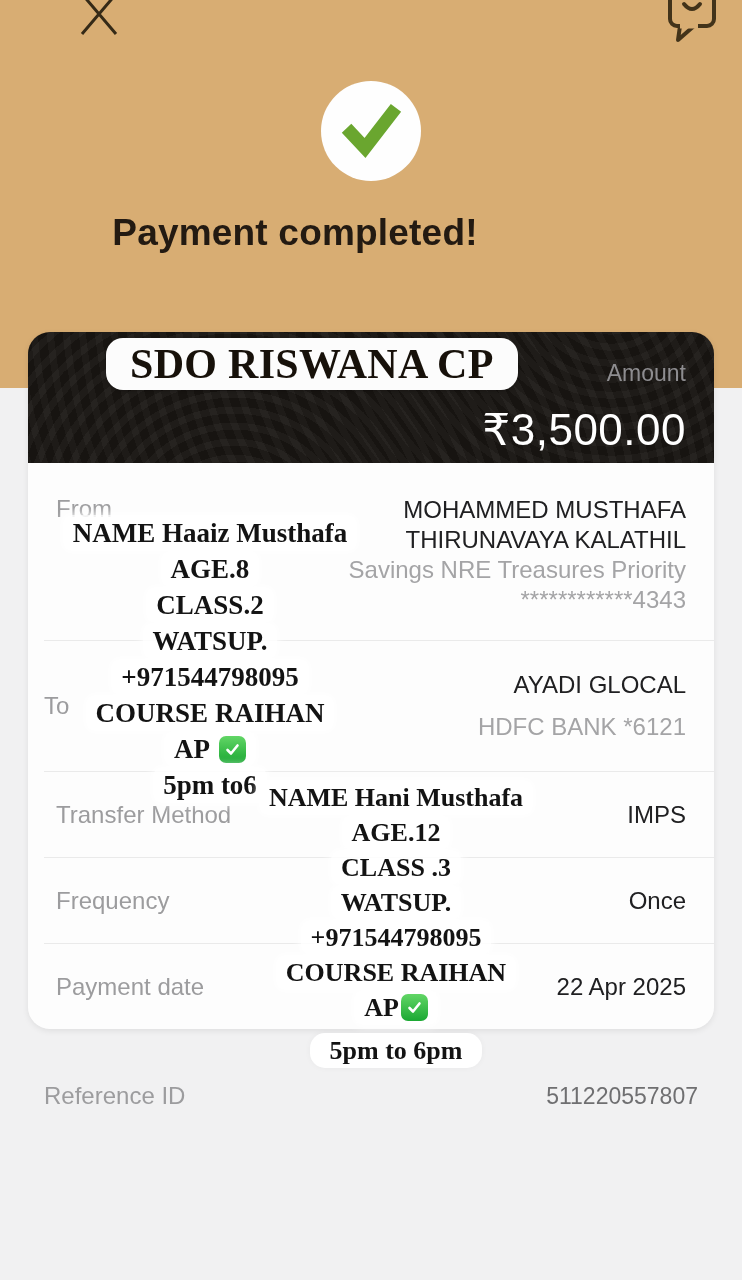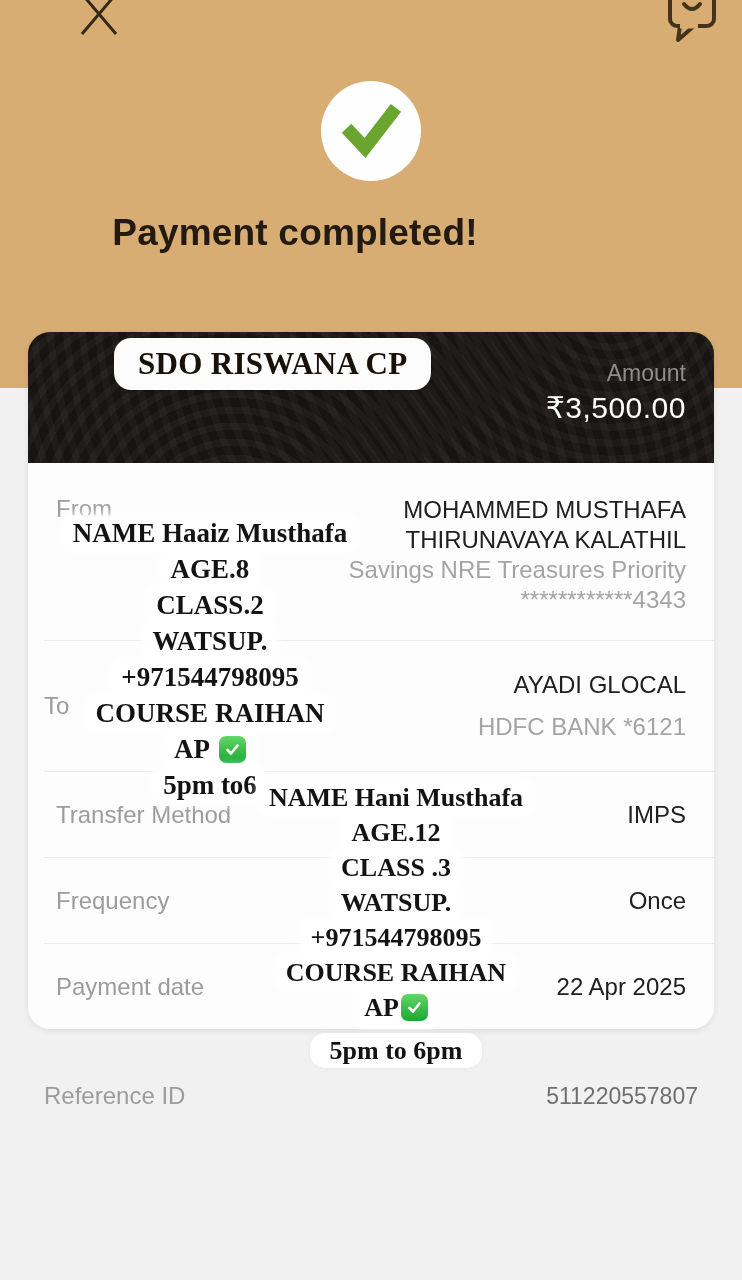--- a/index.html
+++ b/index.html
@@ -28,28 +28,28 @@
     overflow:hidden; box-shadow:0 2px 6px rgba(0,0,0,.08);
   }
   .card-top{
     position:relative; height:131px;
     background-color:#171411;
     background-image:
       repeating-radial-gradient(circle at 30% 160%, rgba(255,255,255,.035) 0 7px, transparent 7px 16px),
       repeating-radial-gradient(circle at 85% -40%, rgba(255,255,255,.03) 0 7px, transparent 7px 16px);
   }
   .payee-badge{
-    position:absolute; left:86px; top:6px; height:52px; padding:0 24px;
+    position:absolute; left:78px; top:6px; height:52px; padding:0 24px;
     background:#fcfcfc; border-radius:17px; display:flex; align-items:center;
     font-family:"Liberation Serif","DejaVu Serif",serif; font-weight:700;
-    font-size:31px; color:#17110a; letter-spacing:.3px; white-space:nowrap;
+    font-size:42px; color:#17110a; letter-spacing:.3px; white-space:nowrap;
     box-shadow:0 1px 3px rgba(0,0,0,.25);
   }
   .amount-label{ position:absolute; right:28px; top:28px; font-size:23px; color:#8e8d90; }
-  .amount-value{ position:absolute; right:28px; top:58px; font-size:30px; font-weight:500; color:#ffffff; letter-spacing:.5px; }
+  .amount-value{ position:absolute; right:28px; top:72px; font-size:44px; font-weight:500; color:#ffffff; letter-spacing:.5px; }
   .card-body{ background:#fdfdfd; }
   .row{ display:flex; justify-content:space-between; padding:0 28px; }
   .row-sep{ border-top:1px solid #eaeaea; margin-left:16px; }
   .row-label{ font-size:24px; color:#9c9c9e; }
   .row-value{ font-size:24px; color:#202022; text-align:right; }
   .row-sub{ font-size:24px; color:#a4a4a6; text-align:right; }
   .row-from{ height:177px; align-items:flex-start; padding-top:32px; }
   .from-block{ text-align:right; line-height:30px; }
   .row-to{ height:130px; align-items:center;padding-left:16px; }
   .to-block{ text-align:right; }

